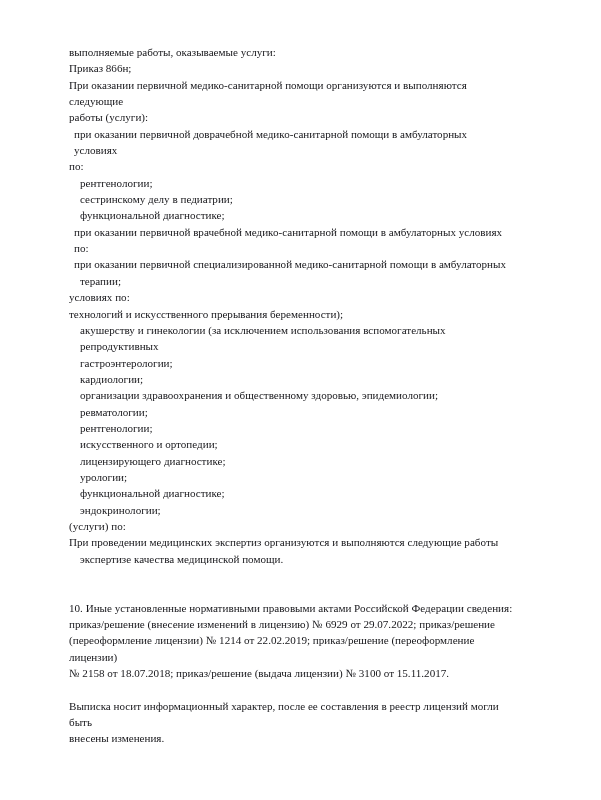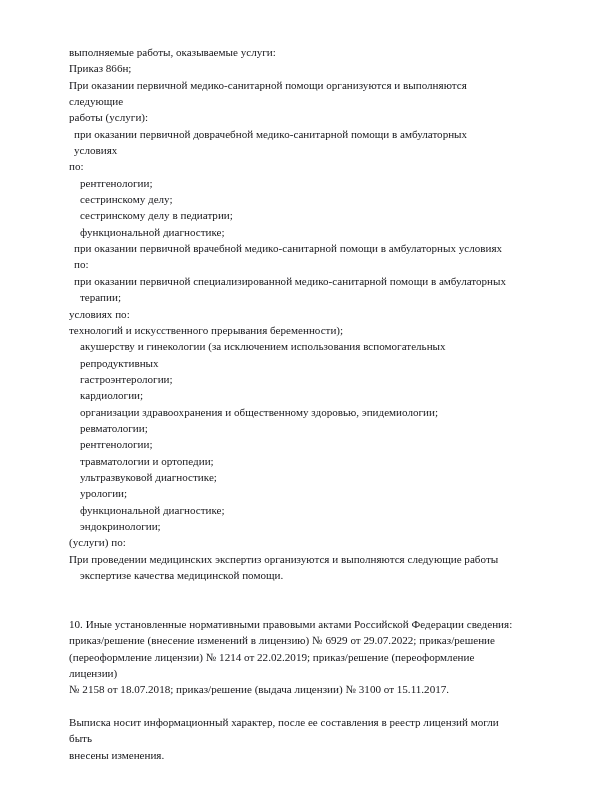--- a/index.html
+++ b/index.html
@@ -53,36 +53,35 @@
   <div class="doc-body">
 
     <div class="block" id="works-block">
         <div class="line lvl-0">выполняемые работы, оказываемые услуги:</div>
         <div class="line lvl-0">Приказ 866н;</div>
         <div class="line lvl-0">При оказании первичной медико-санитарной помощи организуются и выполняются следующие</div>
         <div class="line lvl-0">работы (услуги):</div>
         <div class="line lvl-1">при оказании первичной доврачебной медико-санитарной помощи в амбулаторных условиях</div>
         <div class="line lvl-0">по:</div>
         <div class="line lvl-2">рентгенологии;</div>
-        <div class="line lvl-2">сестринскому делу;</div>
         <div class="line lvl-2">сестринскому делу в педиатрии;</div>
         <div class="line lvl-2">функциональной диагностике;</div>
         <div class="line lvl-1">при оказании первичной врачебной медико-санитарной помощи в амбулаторных условиях по:</div>
         <div class="line lvl-1">при оказании первичной специализированной медико-санитарной помощи в амбулаторных</div>
         <div class="line lvl-2">терапии;</div>
         <div class="line lvl-0">условиях по:</div>
         <div class="line lvl-0">технологий и искусственного прерывания беременности);</div>
         <div class="line lvl-2">акушерству и гинекологии (за исключением использования вспомогательных репродуктивных</div>
         <div class="line lvl-2">гастроэнтерологии;</div>
         <div class="line lvl-2">кардиологии;</div>
         <div class="line lvl-2">организации здравоохранения и общественному здоровью, эпидемиологии;</div>
         <div class="line lvl-2">ревматологии;</div>
         <div class="line lvl-2">рентгенологии;</div>
-        <div class="line lvl-2">травматологии и ортопедии;</div>
-        <div class="line lvl-2">ультразвуковой диагностике;</div>
+        <div class="line lvl-2">искусственного и ортопедии;</div>
+        <div class="line lvl-2">лицензирующего диагностике;</div>
         <div class="line lvl-2">урологии;</div>
         <div class="line lvl-2">функциональной диагностике;</div>
         <div class="line lvl-2">эндокринологии;</div>
         <div class="line lvl-0">(услуги) по:</div>
         <div class="line lvl-0">При проведении медицинских экспертиз организуются и выполняются следующие работы</div>
         <div class="line lvl-2">экспертизе качества медицинской помощи.</div>
       </div>
 
     <div class="gap"></div>
 

